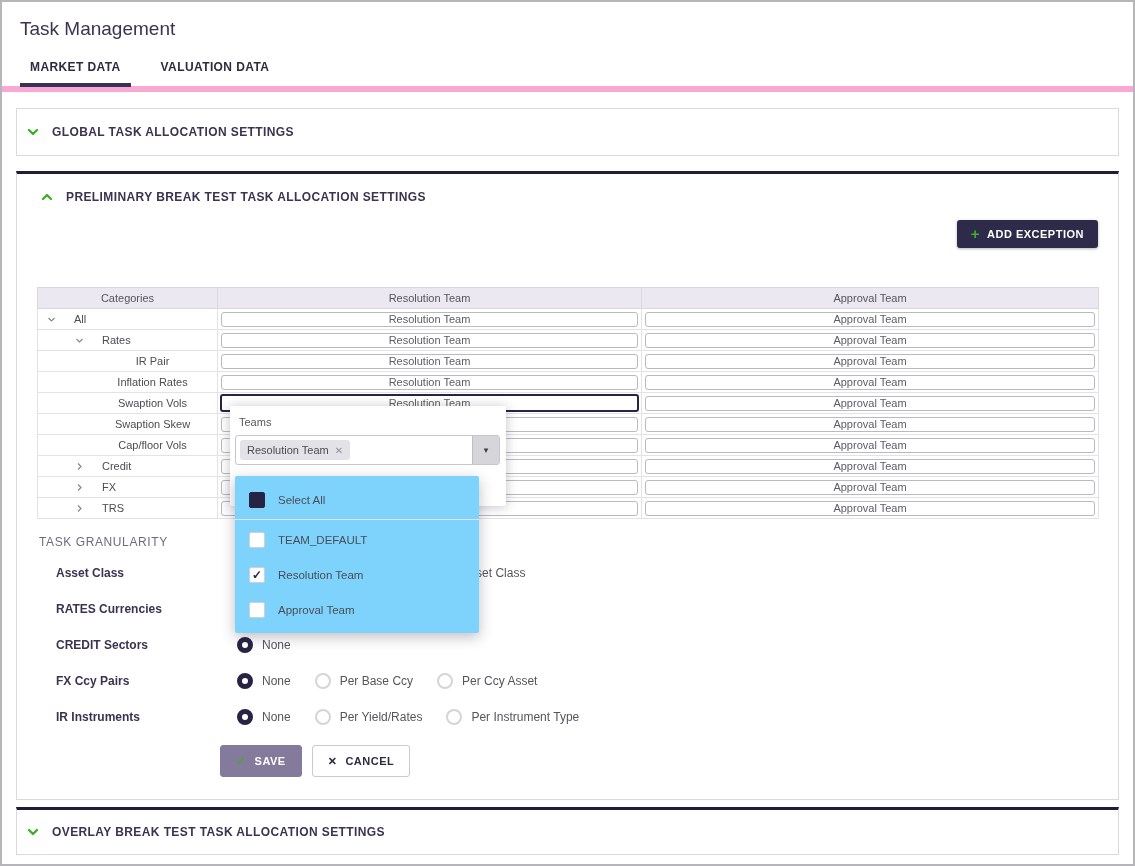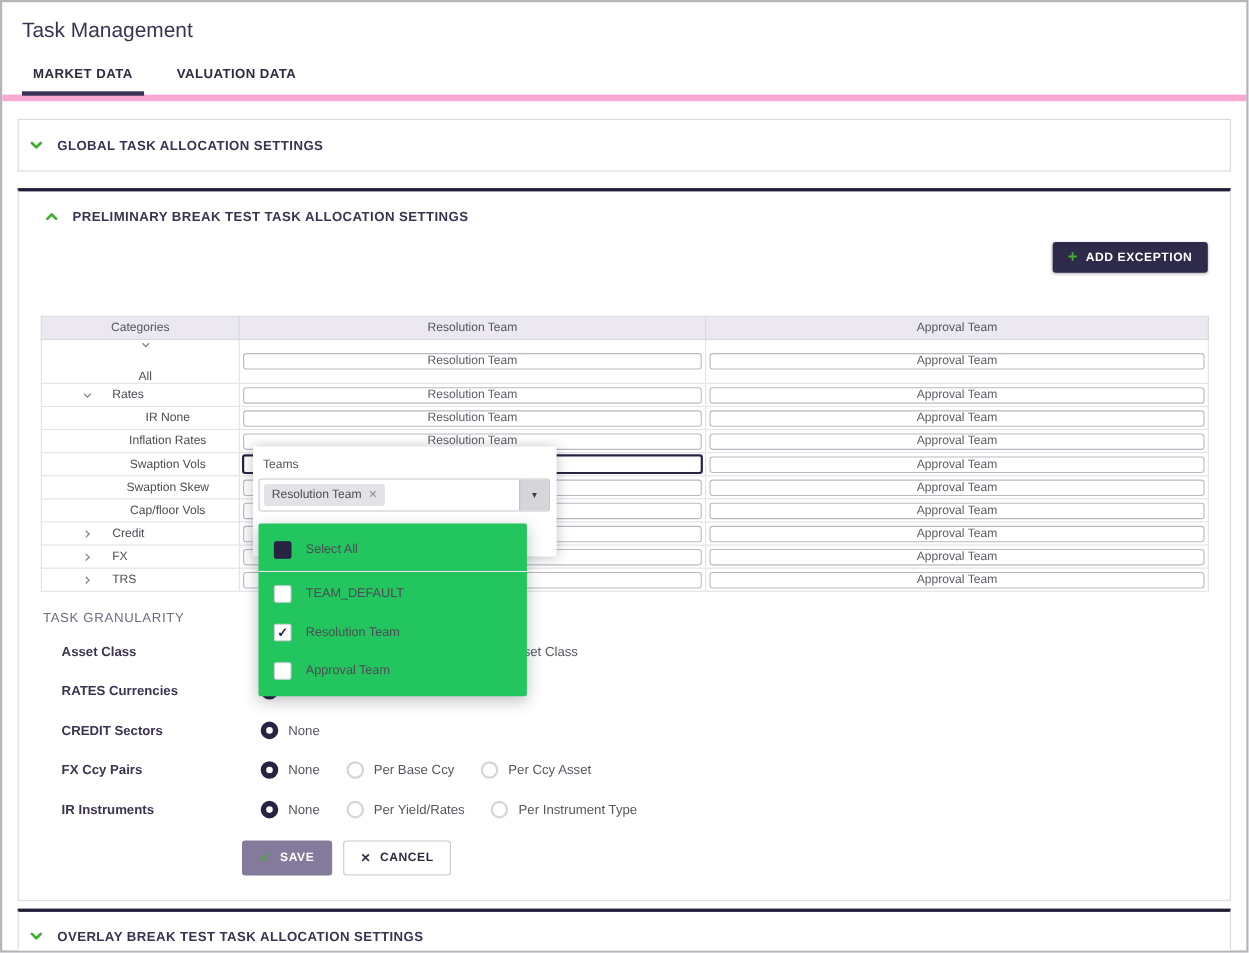--- a/index.html
+++ b/index.html
@@ -28,21 +28,21 @@
   .btn-row { display:flex; justify-content:flex-end; margin:16px 20px 0 0; }
   .add-btn { background:#2d2a4a; color:#fff; border:none; border-radius:3px; padding:8px 14px;
              font-family:inherit; font-size:11px; font-weight:bold; letter-spacing:.5px;
              display:flex; align-items:center; gap:7px; cursor:pointer; box-shadow:0 1px 3px rgba(0,0,0,.3); }
   .add-btn .plus { color:#3fae2a; font-size:15px; font-weight:bold; line-height:10px; }
   
   .alloc-table { border-collapse:collapse; table-layout:fixed; width:1061px; margin:39px 20px 0 20px; font-size:11px; }
   .alloc-table th { background:#ebe8f1; border:1px solid #d8d8de; height:20px; font-weight:normal; color:#55555e; padding:0; }
   .alloc-table td { border:1px solid #e2e2e7; height:20px; padding:0; color:#4c4c55; }
   .cat-inner { display:flex; align-items:center; gap:18px; }
-  .cat-inner.lvl0 { padding-left:9px;flex-direction:column; }
+  .cat-inner.lvl0 { padding-left:9px; }
   .cat-inner.lvl1 { padding-left:37px; }
   td.leaf { text-align:center; padding-left:50px; }
   .pill { margin:2px 3px; border:1px solid #b9b9c2; border-radius:3px; height:13px; line-height:13px;
           text-align:center; background:#fff; color:#5c5c66; cursor:pointer; overflow:hidden; }
   .pill.focused { border:2px solid #262343; margin:1px 2px; height:14px; line-height:14px; }
   
   .gran-title { margin:16px 0 0 22px; font-size:12px; letter-spacing:.6px; color:#6f6b80; }
   .gran-row { display:flex; align-items:center; height:16px; margin:20px 0 0 39px; }
   .gran-row.first { margin-top:16px; }
   .gran-label { width:181px; font-size:12px; font-weight:bold; color:#3b3350; }
@@ -64,21 +64,21 @@
            padding:8px 0 0 5px; border-radius:2px; }
   .popup-label { font-size:11px; color:#55555e; margin:2px 0 7px 4px; }
   .multiselect { width:265px; height:30px; box-sizing:border-box; border:1px solid #c6c6cc; border-radius:3px;
                  display:flex; align-items:center; background:#fff; position:relative; }
   .chip { display:flex; align-items:center; gap:6px; background:#e3e3e7; border-radius:3px;
           margin-left:4px; padding:4px 7px; font-size:11px; color:#4c4c55; }
   .chip-x { color:#8f8f98; font-size:10px; cursor:pointer; }
   .caret-btn { position:absolute; right:0; top:0; width:26px; height:28px; background:#d6d6da;
                border-left:1px solid #bcbcc2; display:flex; align-items:center; justify-content:center; cursor:pointer; }
   .caret { font-size:9px; color:#3c3c46; }
-  .options-panel { position:absolute; left:5px; top:70px; width:244px; background:#22c55e; border-radius:2px;
+  .options-panel { position:absolute; left:5px; top:70px; width:244px; background:#7dd3fc; border-radius:2px;
                    box-shadow:0 4px 14px rgba(40,40,60,.3); padding:6px 0; }
   .ms-item { height:35px; display:flex; align-items:center; gap:13px; padding:0 14px;
              font-size:11.5px; color:#4c4c55; cursor:pointer; }
   .ms-divider { height:1px; background:#e4e4e8; margin:2px 0; }
   .cb { width:16px; height:16px; box-sizing:border-box; border:1px solid #cfcfd6; border-radius:2px;
         background:#fff; display:flex; align-items:center; justify-content:center; flex:0 0 16px; }
   .cb.all { background:#262343; border-color:#262343; }
   .cb.checked::after { content:"\2713"; color:#262343; font-size:12px; font-weight:bold; }
 </style>
 </head>
@@ -160,21 +160,21 @@
             </div>
           </td>
       <td>
             <div class="pill">Resolution Team</div>
           </td>
       <td>
             <div class="pill">Approval Team</div>
           </td>
     </tr>
     <tr>
-      <td class="leaf"><span>IR None</span></td>
+      <td class="leaf"><span>IR Pair</span></td>
       <td>
             <div class="pill">Resolution Team</div>
           </td>
       <td>
             <div class="pill">Approval Team</div>
           </td>
     </tr>
     <tr>
       <td class="leaf"><span>Inflation Rates</span></td>
       <td>

